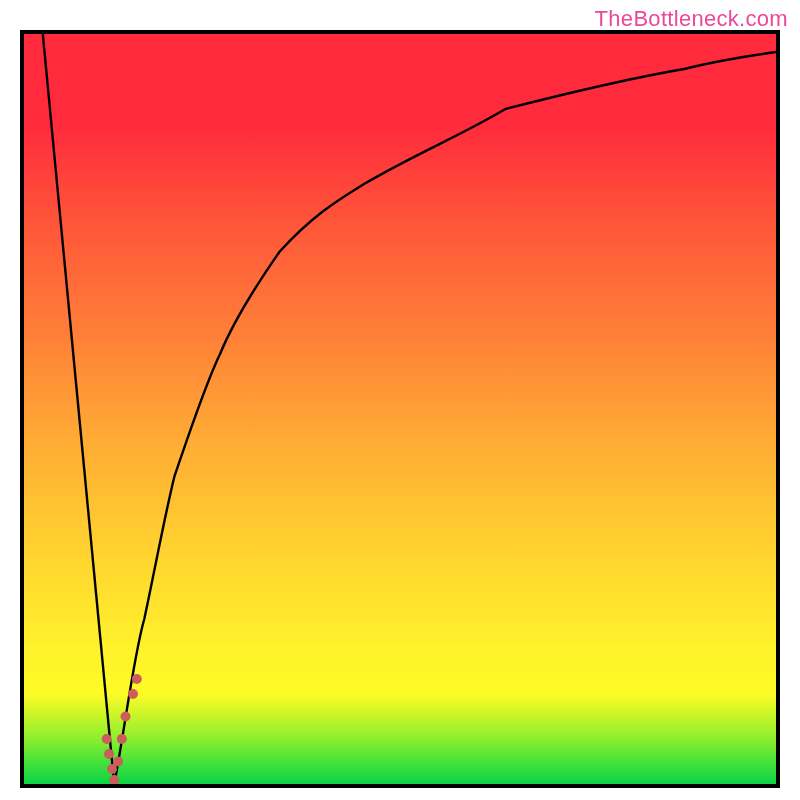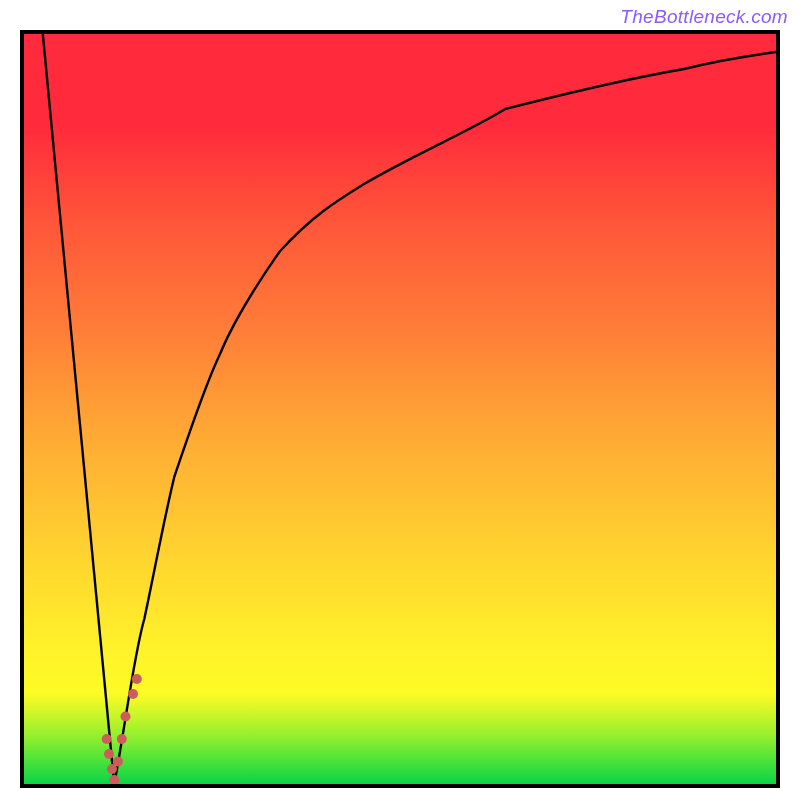--- a/index.html
+++ b/index.html
@@ -8,26 +8,25 @@
     background: #fff;
     width: 800px;
     height: 800px;
     overflow: hidden;
     font-family: Arial, Helvetica, sans-serif;
   }
   .watermark {
     position: absolute;
     top: 6px;
     right: 12px;
-    color: #8b5cf6;
-    font-size: 19px;
+    color: #ec4899;
+    font-size: 22px;
     font-weight: 400;
     letter-spacing: 0.3px;
     z-index: 10;
-    font-style: italic;
   }
   .frame {
     position: absolute;
     left: 20px;
     top: 30px;
     width: 760px;
     height: 758px;
     box-sizing: border-box;
     border: 4px solid #000;
     z-index: 1;

